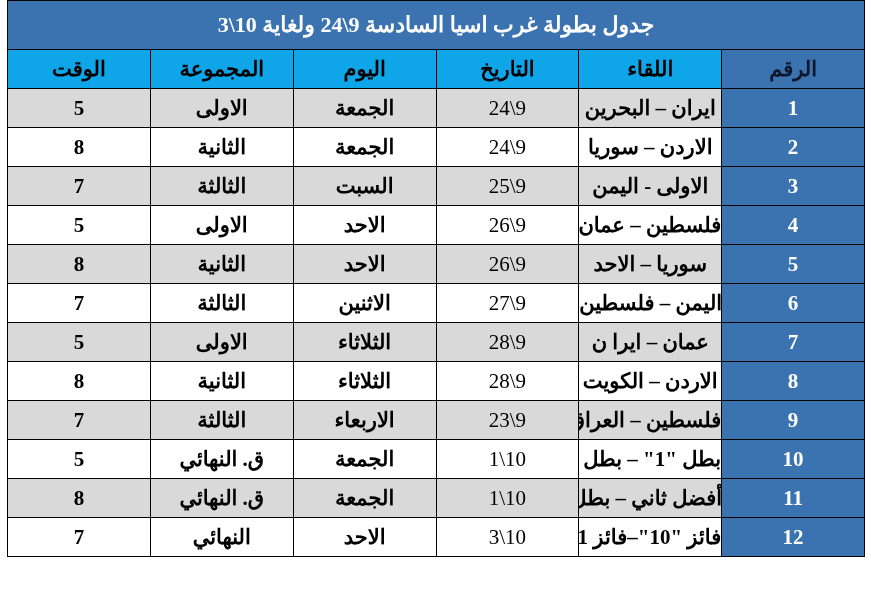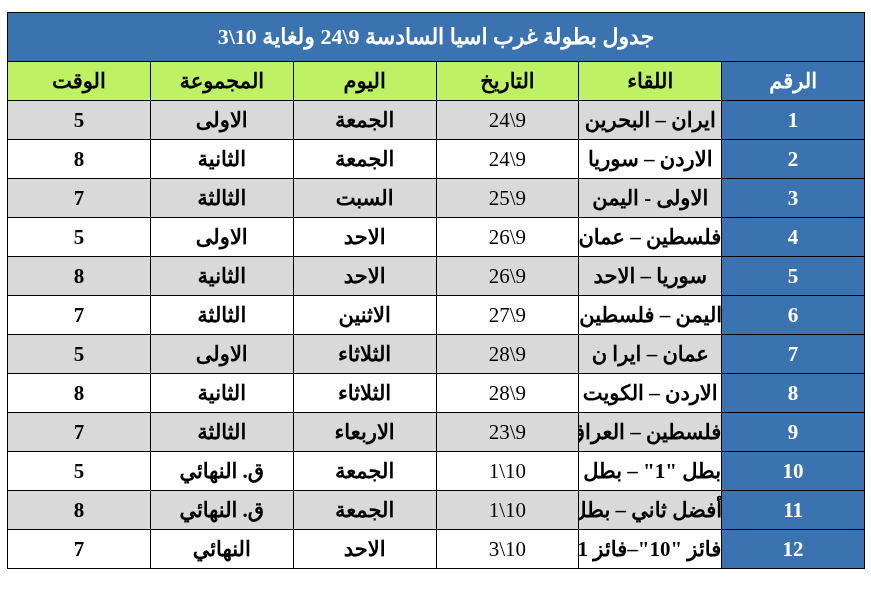--- a/index.html
+++ b/index.html
@@ -9,21 +9,21 @@
   }
   body {
     width: 871px;
     height: 606px;
     font-family: "Liberation Serif", serif;
   }
   #sheet {
     width: 871px;
     height: 606px;
     box-sizing: border-box;
-    padding: 12px 6px 6px 6px;
+    padding: 0 6px 6px 6px;
     background: #ffffff;
   }
   table.schedule {
     width: 858px;
     border-collapse: collapse;
     table-layout: fixed;
     direction: rtl;
   }
   table.schedule td, table.schedule th {
     border: 1px solid #000000;
@@ -43,29 +43,29 @@
     font-weight: bold;
     font-size: 22px;
     height: 44px;
     border: 1px solid #000000;
     padding: 2px 4px;
     line-height: 1.05;
     white-space: normal;
   }
   
   tr.header-row td {
-    background: #bef264;
+    background: #0ea5e9;
     color: #000000;
     font-weight: bold;
     font-size: 21px;
     height: 38px;
   }
   tr.header-row td.num-head {
     background: #3b72b0;
-    color: #ffffff;
+    color: #0f172a;
     font-weight: bold;
   }
   
   td.col-num {
     background: #3b72b0;
     color: #ffffff;
     font-weight: bold;
     font-size: 22px;
     width: 92px;
   }

